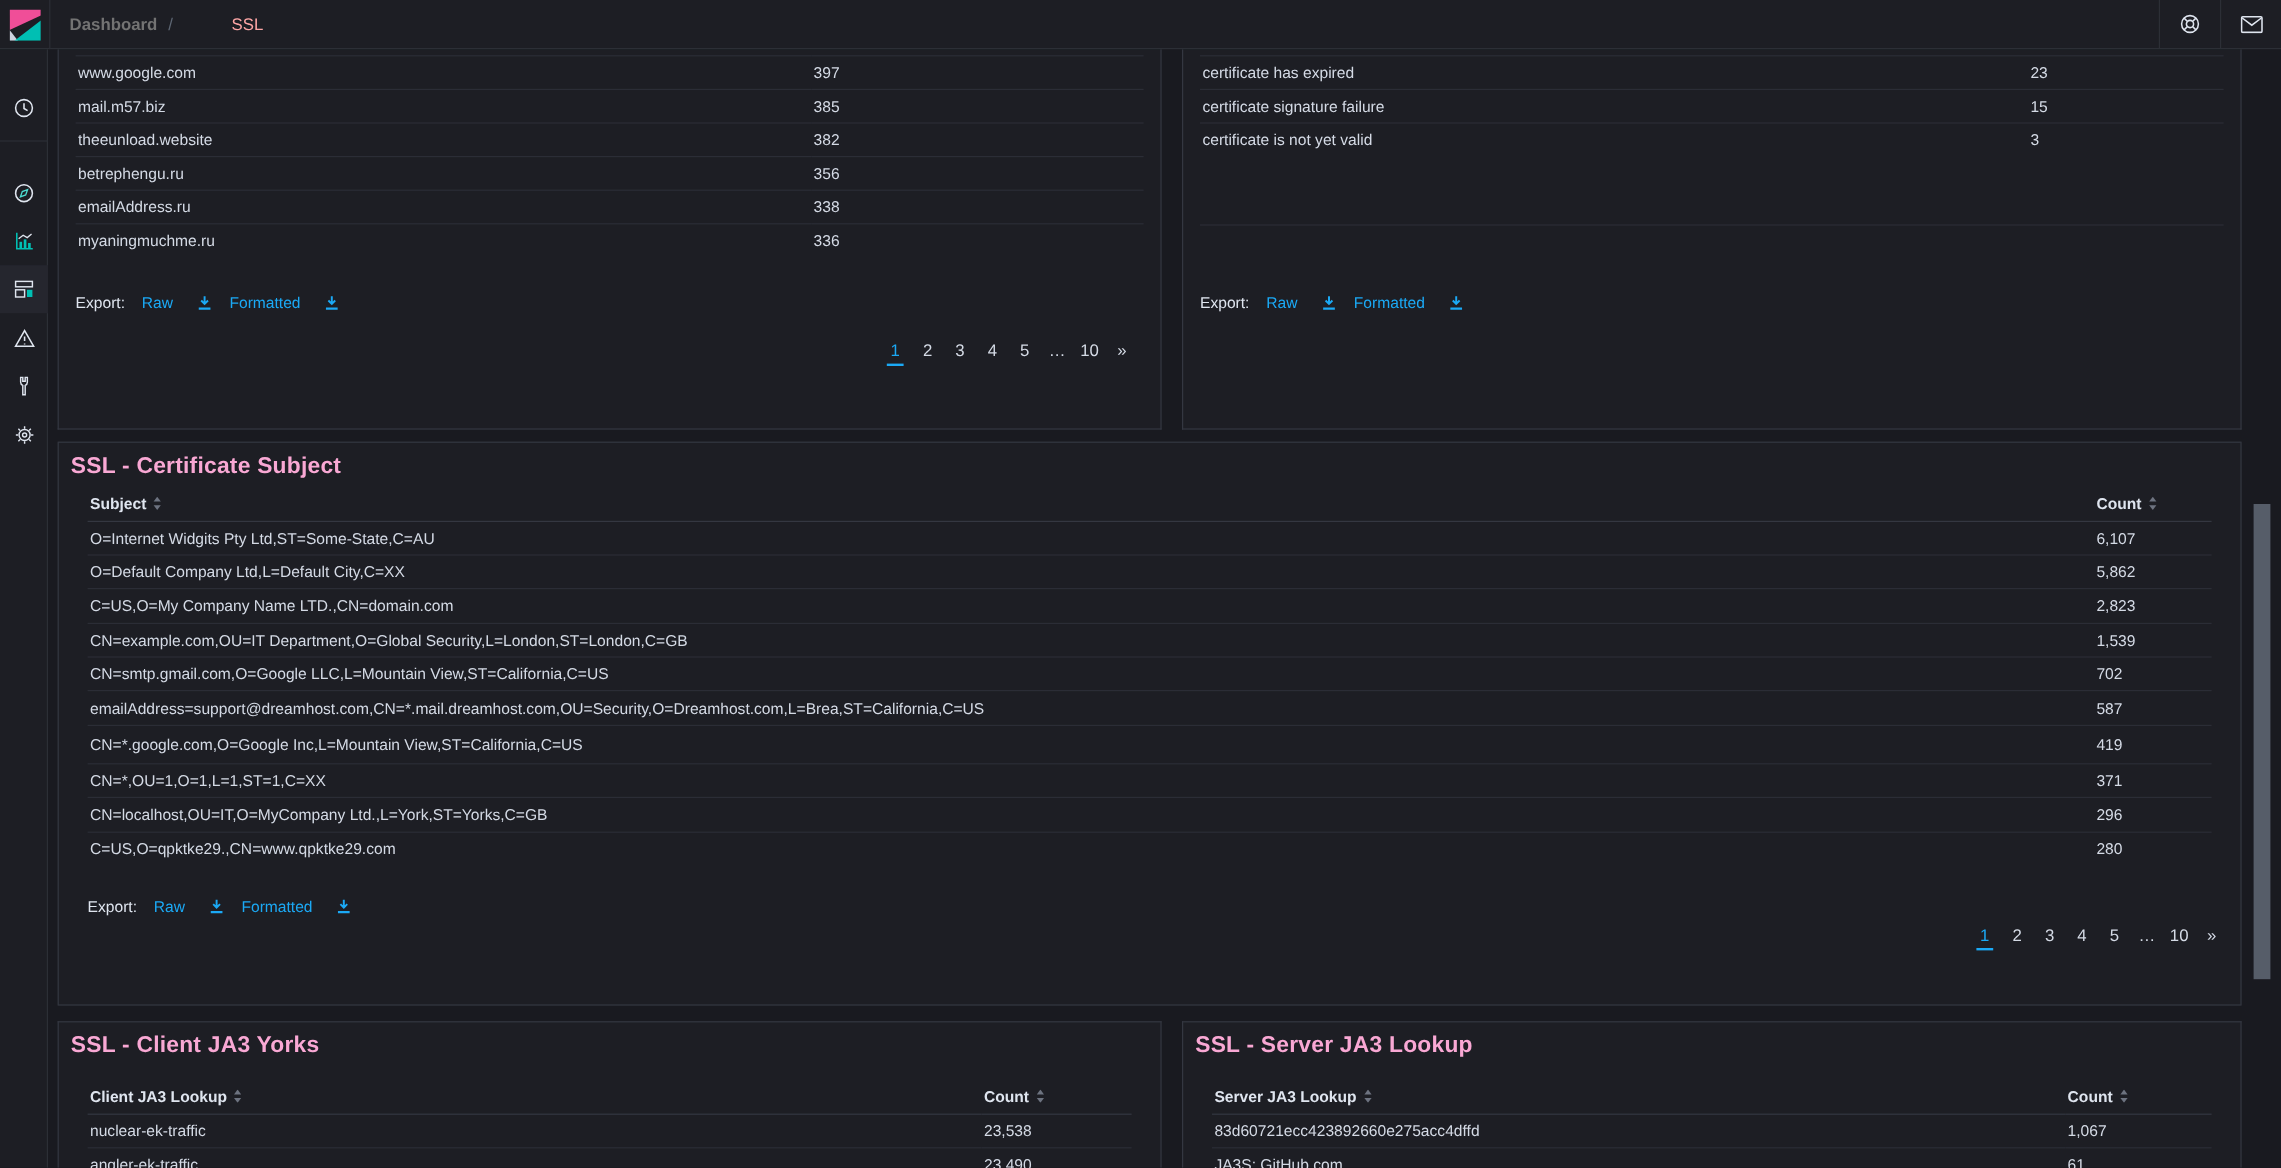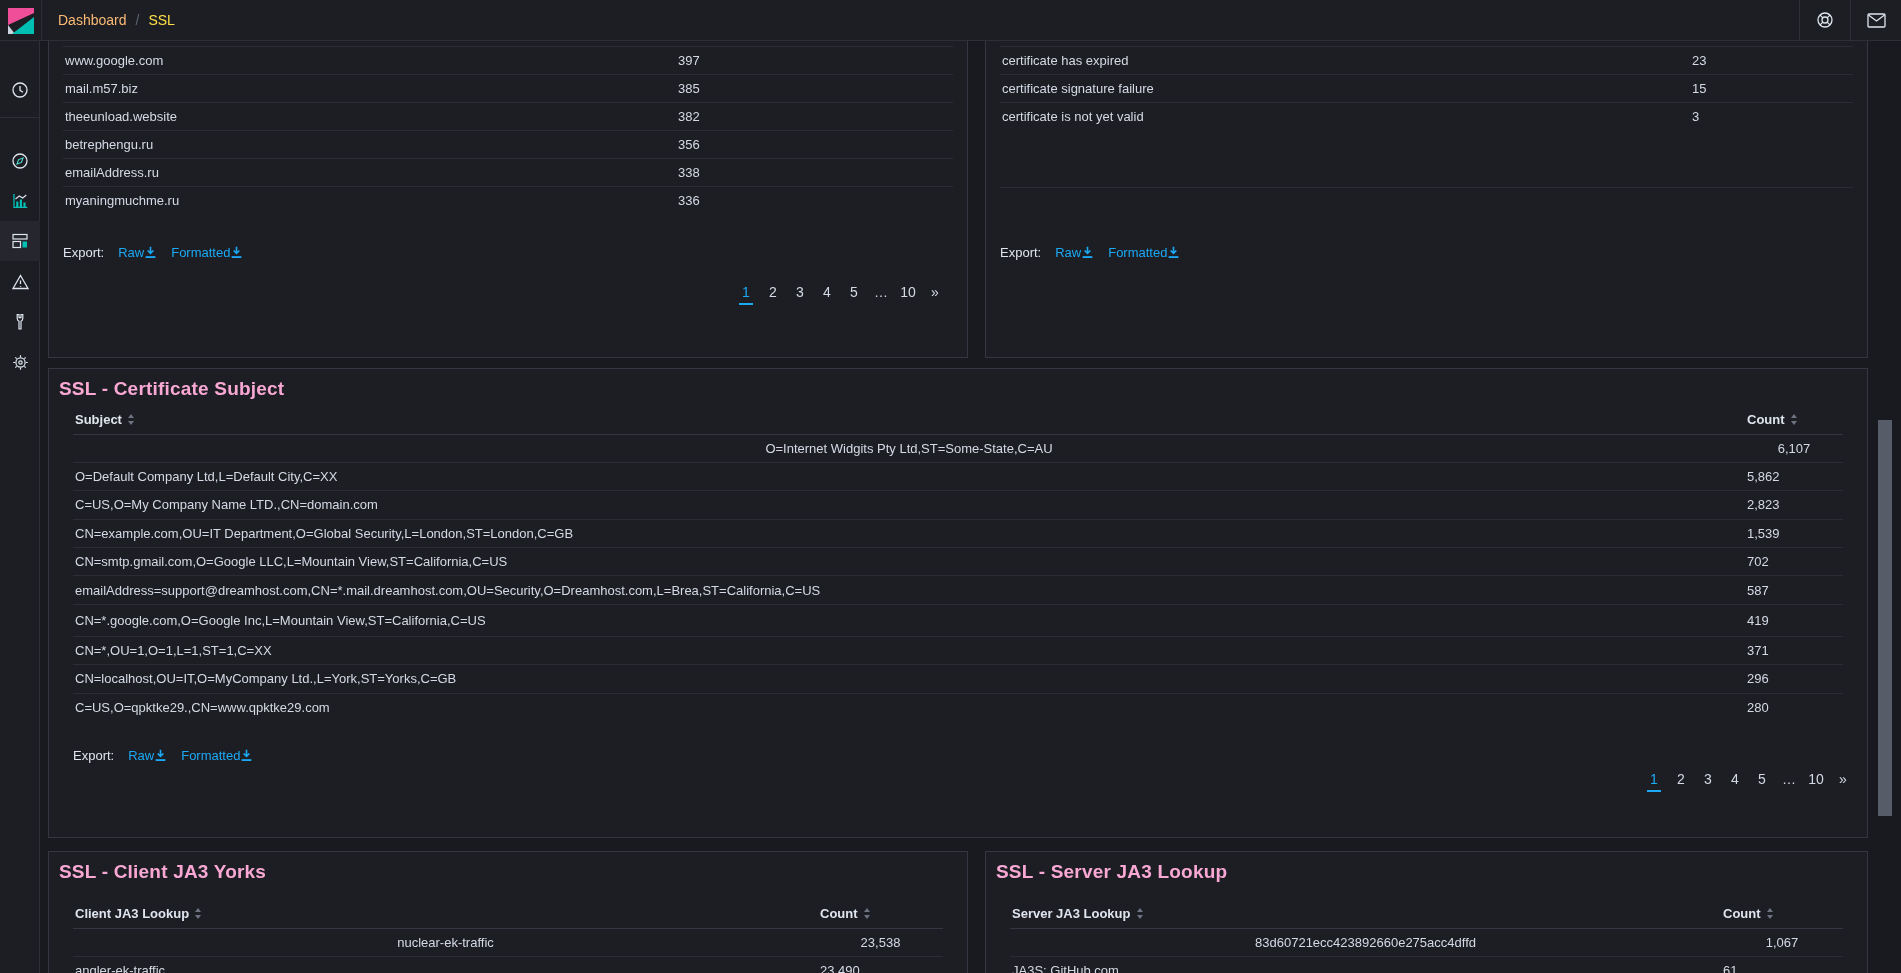--- a/index.html
+++ b/index.html
@@ -5,53 +5,53 @@
   * { margin:0; padding:0; box-sizing:border-box; }
   html,body { width:1901px; height:973px; background:#191a20; overflow:hidden;
               font-family:"Liberation Sans", sans-serif; color:#d4dae5; }
 
   
   .topbar { position:absolute; top:0; left:0; width:1901px; height:41px;
             background:#1d1e24; border-bottom:1px solid #2c2f36; display:flex; align-items:stretch; z-index:30; }
   .logo-btn { width:41px; height:41px; display:flex; align-items:center; justify-content:center; }
   .topbar-vdiv { width:1px; background:#2c2f36; height:41px; }
   .crumbs { display:flex; align-items:center; padding-left:16px; font-size:14px; flex:1; }
-  .crumb-prev { color:#fdba74; }
+  .crumb-prev { color:#737373;font-weight:bold; }
   .crumb-sep { color:#5d6673; padding:0 9px; }
-  .crumb-cur { color:#fde047; font-weight:500; }
+  .crumb-cur { color:#fca5a5; font-weight:500;margin-left:40px; }
   .topbar-right { display:flex; align-items:stretch; }
   .topbar-iconbtn { width:51px; display:flex; align-items:center; justify-content:center; border-left:1px solid #2c2f36; }
 
   
   .sidenav { position:absolute; top:41px; left:0; width:40px; height:932px;
              background:#1d1e24; border-right:1px solid #2c2f36; z-index:20; }
   .nav-item { position:absolute; left:0; width:40px; height:40px; display:flex; align-items:center; justify-content:center; }
   .nav-item.active { background:#25262e; }
   .nav-hdiv { position:absolute; left:0; width:40px; height:1px; background:#2c2f36; }
 
   
   .panel { position:absolute; background:#1d1e24; border:1px solid #343741; }
   .panel.cut-top { border-top:none; }
   .panel.cut-bottom { border-bottom:none; }
   .panel-title { font-size:19px; font-weight:bold; color:#f9a8d4; padding:9px 0 0 10px; letter-spacing:.2px; }
 
   table.vt { border-collapse:collapse; width:100%; table-layout:fixed; }
   .vt td, .vt th { font-size:13px; height:28px; padding:0 2px; vertical-align:middle; text-align:left;
                    white-space:nowrap; overflow:hidden; }
   .vt td { color:#d4dae5; border-top:1px solid #2b2d36; }
-  .vt tr.no-line td { border-top:none;text-align:center; }
+  .vt tr.no-line td { border-top:none; }
   .vt th { color:#dfe5ef; font-weight:bold; border-bottom:1px solid #343741; }
   .sorticon { display:inline-block; vertical-align:-1px; margin-left:5px; }
 
   .clip-top { height:15px; overflow:hidden; }
   .clip-top > span { display:inline-block; margin-top:-3px; }
 
   .export-row { font-size:13px; display:flex; align-items:center; gap:14px;text-align:center; }
   .export-label { color:#dfe5ef; }
-  .export-link { color:#1ba9f5; display:inline-flex; align-items:center; gap:0; cursor:pointer; }
+  .export-link { color:#1ba9f5; display:inline-flex; align-items:center; gap:20px; cursor:pointer; }
 
   .pager { display:flex; align-items:center; font-size:14px; color:#d4dae5; gap:7px; }
   .pg { min-width:20px; height:20px; display:flex; align-items:center; justify-content:center; cursor:pointer; position:relative; }
   .pg.active { color:#1ba9f5; }
   .pg.active::after { content:""; position:absolute; left:3px; right:3px; bottom:-3px; height:2px; background:#1ba9f5; }
   .pg.ellipsis { cursor:default; }
 
   .spacer-line { border-bottom:1px solid #2b2d36; }
 
   

